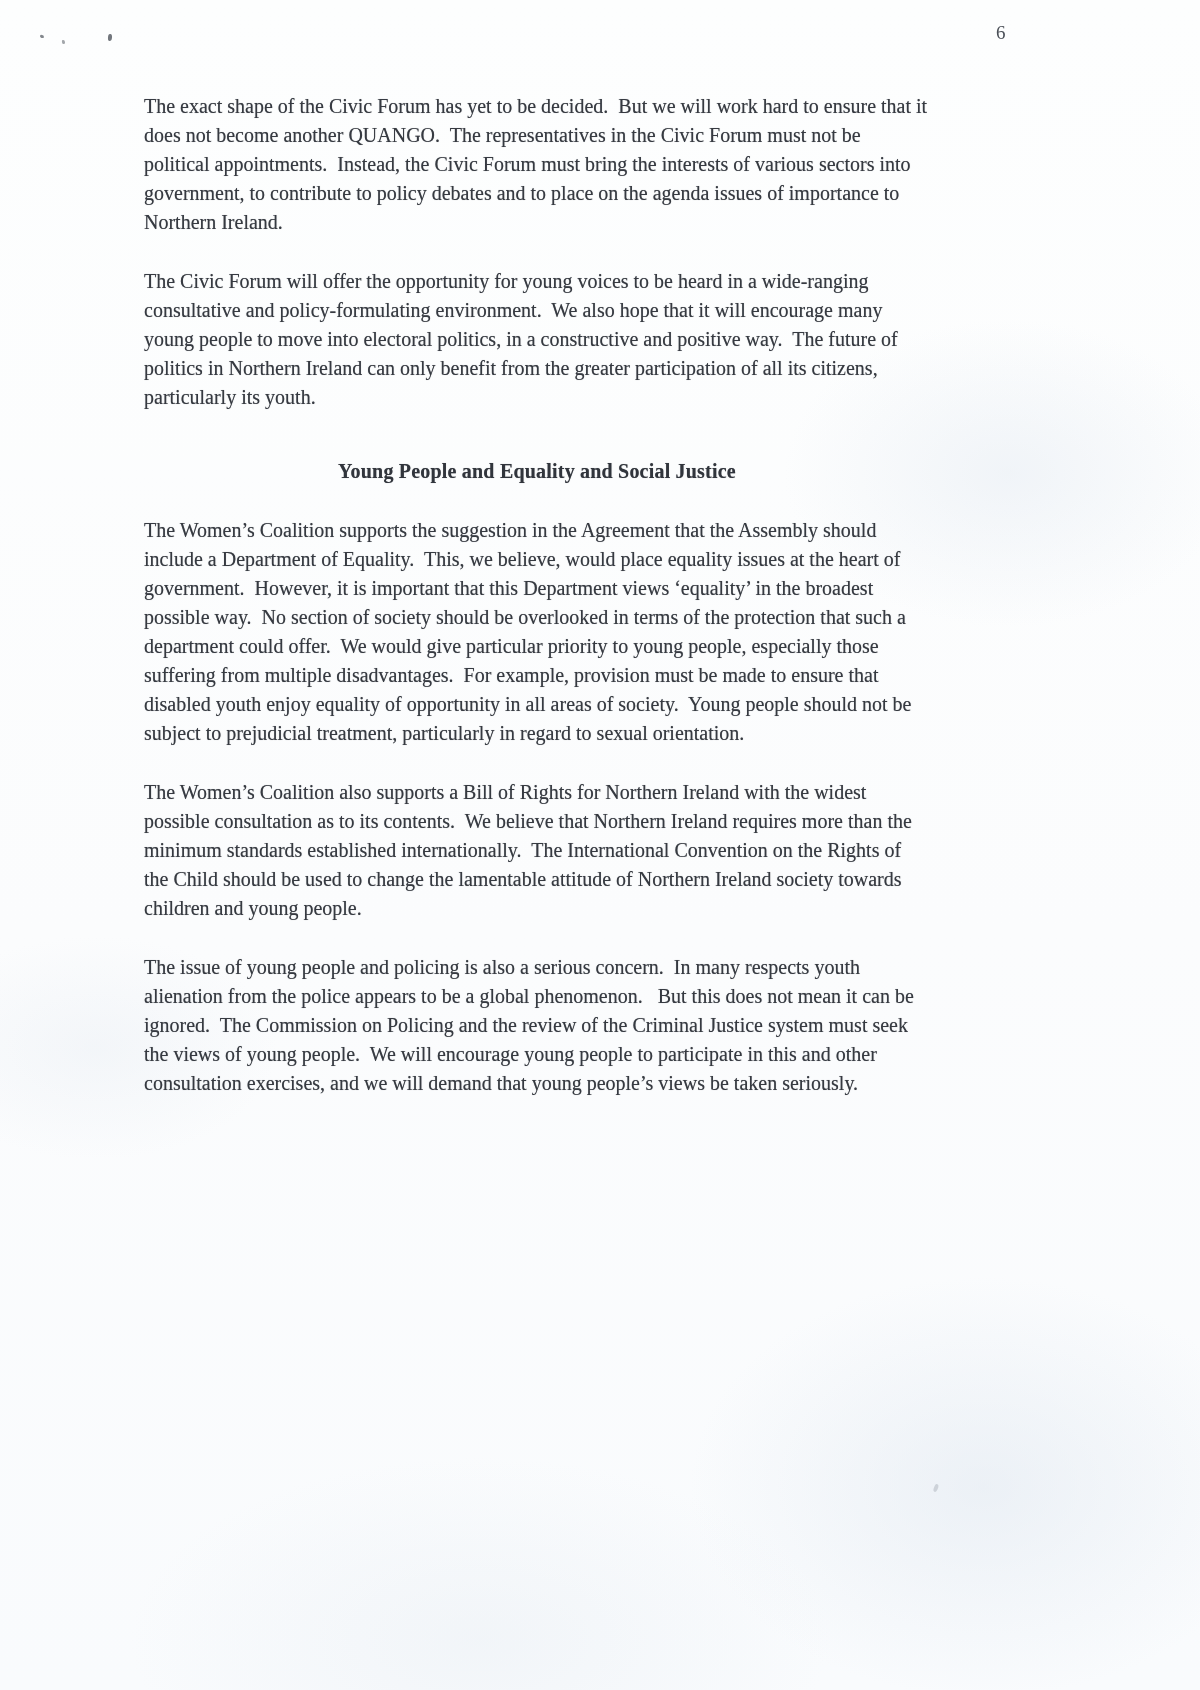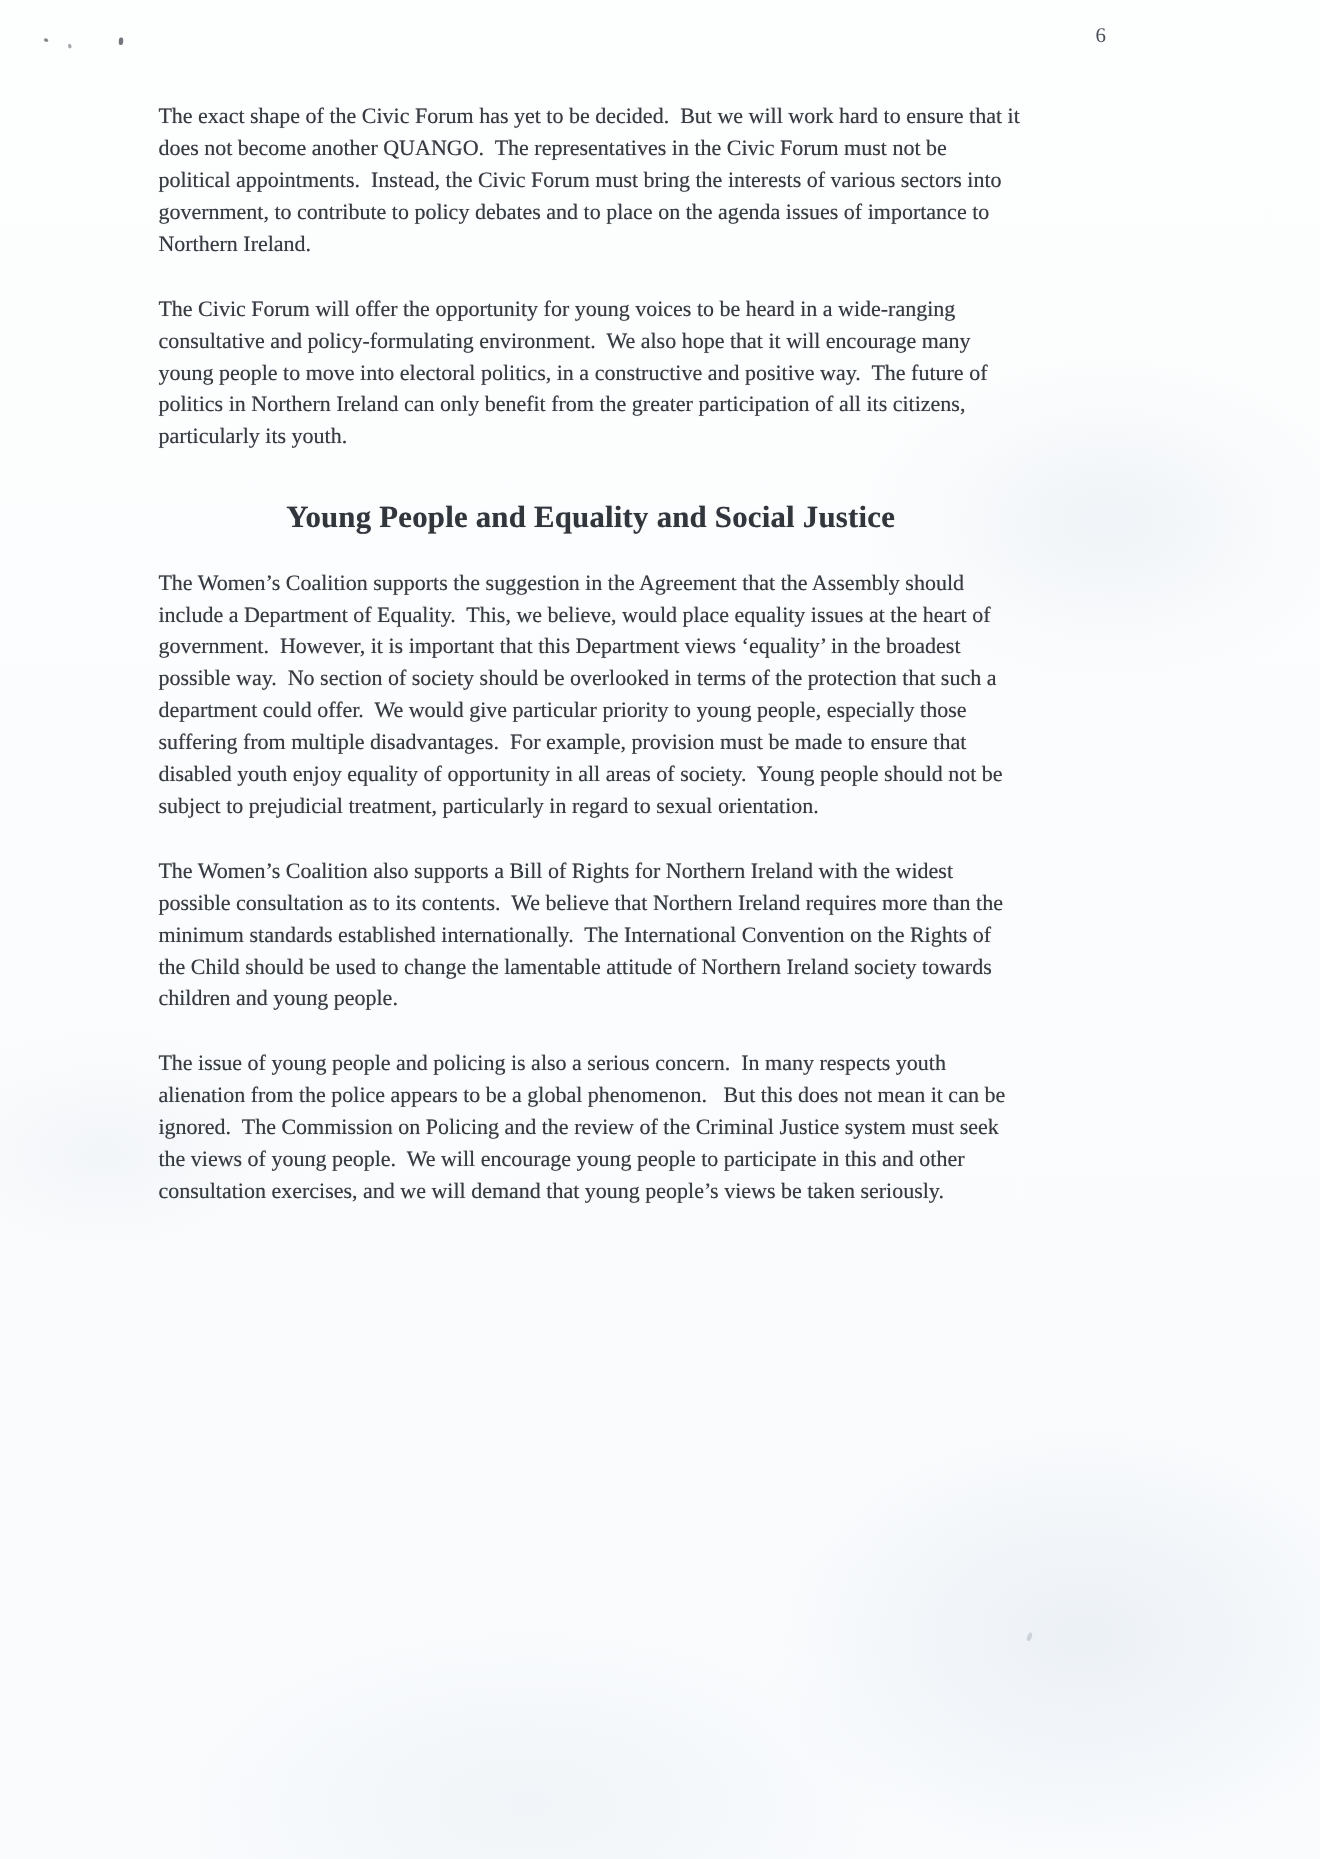--- a/index.html
+++ b/index.html
@@ -48,21 +48,21 @@
   }
 
   .content p {
     margin: 0 0 30px 0;
     white-space: pre-wrap;
     text-align: left;
   }
 
   .content h2 {
     margin: 47px 0 33px 0;
-    font-size: 28px;
+    font-size: 20px;
     line-height: 24px;
     font-weight: bold;
     text-align: center;
     color: #31353c;
     letter-spacing: 0.2px;
   }
 
   
   .speck {
     position: absolute;

